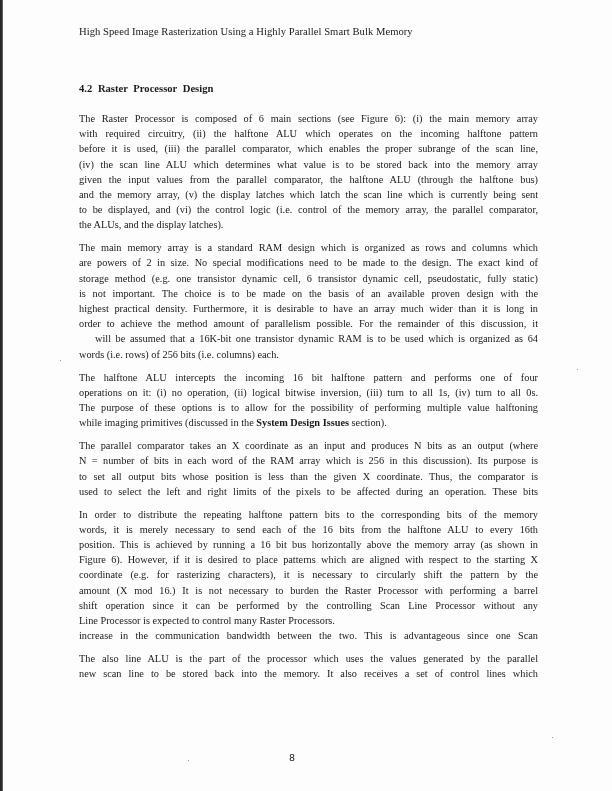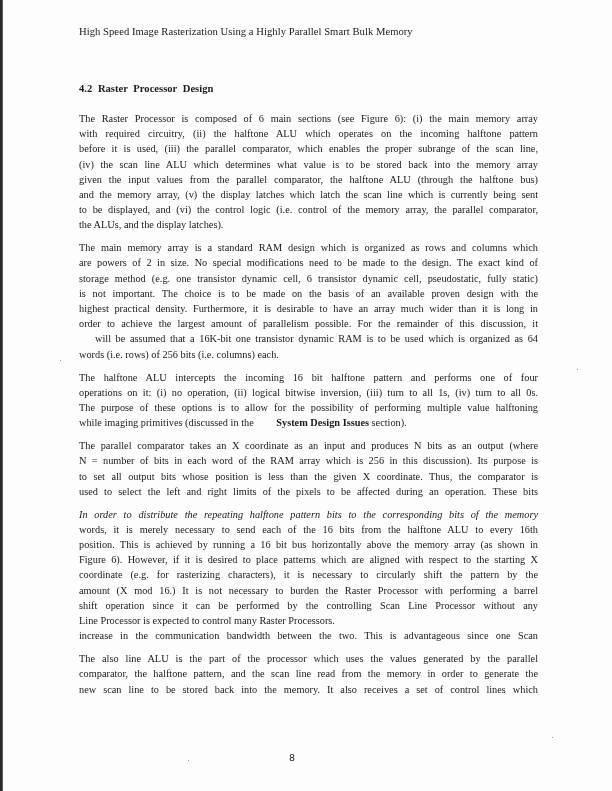--- a/index.html
+++ b/index.html
@@ -24,21 +24,21 @@
   .body-text {
     position: absolute; left: 79px; top: 111px; width: 459px;
     font-size: 10.3px; line-height: 15.2px;
   }
   .para { margin: 0 0 7.8px 0; }
   .line {
     display: block; text-align: justify; text-align-last: justify;
     white-space: nowrap; height: 15.2px; overflow: visible;
   }
   .line.last { text-align-last: left; }
-  .bold { font-weight: bold; margin-left: 20px; }
+  .bold { font-weight: bold; }
   .page-number {
     position: absolute; left: 289px; top: 752px;
     font-family: "DejaVu Sans", sans-serif; font-size: 9.5px;
   }
   .speck { position: absolute; width: 1px; height: 1px; background: #999; }
 </style>
 </head>
 <body>
 
 <div class="scan-edge"></div>
@@ -59,54 +59,53 @@
     <span class="line" style="white-space: normal; overflow: hidden;">to be displayed, and (vi) the control logic (i.e. control of the memory array, the parallel comparator,</span>
     <span class="line last" style="white-space: normal; overflow: hidden;">the ALUs, and the display latches).</span>
   </div>
 
   <div class="para">
     <span class="line" style="white-space: normal; overflow: hidden;">The main memory array is a standard RAM design which is organized as rows and columns which</span>
     <span class="line" style="white-space: normal; overflow: hidden;">are powers of 2 in size. No special modifications need to be made to the design. The exact kind of</span>
     <span class="line" style="white-space: normal; overflow: hidden;">storage method (e.g. one transistor dynamic cell, 6 transistor dynamic cell, pseudostatic, fully static)</span>
     <span class="line" style="white-space: normal; overflow: hidden;">is not important. The choice is to be made on the basis of an available proven design with the</span>
     <span class="line" style="white-space: normal; overflow: hidden;">highest practical density. Furthermore, it is desirable to have an array much wider than it is long in</span>
-    <span class="line" style="white-space: normal; overflow: hidden;">order to achieve the largest amount of parallelism possible. For the remainder of this discussion, it</span>
+    <span class="line" style="white-space: normal; overflow: hidden;">order to achieve the method amount of parallelism possible. For the remainder of this discussion, it</span>
     <span class="line" style="white-space: normal; overflow: hidden; margin-left: 16px;">will be assumed that a 16K-bit one transistor dynamic RAM is to be used which is organized as 64</span>
     <span class="line last" style="white-space: normal; overflow: hidden;">words (i.e. rows) of 256 bits (i.e. columns) each.</span>
   </div>
 
   <div class="para">
     <span class="line" style="white-space: normal; overflow: hidden;">The halftone ALU intercepts the incoming 16 bit halftone pattern and performs one of four</span>
     <span class="line" style="white-space: normal; overflow: hidden;">operations on it: (i) no operation, (ii) logical bitwise inversion, (iii) turn to all 1s, (iv) turn to all 0s.</span>
     <span class="line" style="white-space: normal; overflow: hidden;">The purpose of these options is to allow for the possibility of performing multiple value halftoning</span>
     <span class="line last" style="white-space: normal; overflow: hidden;"><span>while imaging primitives (discussed in the </span><span class="bold">System Design Issues</span><span> section).</span></span>
   </div>
 
   <div class="para">
     <span class="line" style="white-space: normal; overflow: hidden;">The parallel comparator takes an X coordinate as an input and produces N bits as an output (where</span>
     <span class="line" style="white-space: normal; overflow: hidden;">N = number of bits in each word of the RAM array which is 256 in this discussion). Its purpose is</span>
     <span class="line" style="white-space: normal; overflow: hidden;">to set all output bits whose position is less than the given X coordinate. Thus, the comparator is</span>
     <span class="line" style="white-space: normal; overflow: hidden;">used to select the left and right limits of the pixels to be affected during an operation. These bits</span>
   </div>
 
   <div class="para">
-    <span class="line" style="white-space: normal; overflow: hidden; font-style: italic;">In order to distribute the repeating halftone pattern bits to the corresponding bits of the memory</span>
+    <span class="line" style="white-space: normal; overflow: hidden;">In order to distribute the repeating halftone pattern bits to the corresponding bits of the memory</span>
     <span class="line" style="white-space: normal; overflow: hidden;">words, it is merely necessary to send each of the 16 bits from the halftone ALU to every 16th</span>
     <span class="line" style="white-space: normal; overflow: hidden;">position. This is achieved by running a 16 bit bus horizontally above the memory array (as shown in</span>
     <span class="line" style="white-space: normal; overflow: hidden;">Figure 6). However, if it is desired to place patterns which are aligned with respect to the starting X</span>
     <span class="line" style="white-space: normal; overflow: hidden;">coordinate (e.g. for rasterizing characters), it is necessary to circularly shift the pattern by the</span>
     <span class="line" style="white-space: normal; overflow: hidden;">amount (X mod 16.) It is not necessary to burden the Raster Processor with performing a barrel</span>
     <span class="line" style="white-space: normal; overflow: hidden;">shift operation since it can be performed by the controlling Scan Line Processor without any</span>
     <span class="line last" style="white-space: normal; overflow: hidden;">Line Processor is expected to control many Raster Processors.</span>
     <span class="line" style="white-space: normal; overflow: hidden;">increase in the communication bandwidth between the two. This is advantageous since one Scan</span>
   </div>
 
   <div class="para">
     <span class="line" style="white-space: normal; overflow: hidden;">The also line ALU is the part of the processor which uses the values generated by the parallel</span>
-    <span class="line" style="white-space: normal; overflow: hidden;">comparator, the halftone pattern, and the scan line read from the memory in order to generate the</span>
     <span class="line" style="white-space: normal; overflow: hidden;">new scan line to be stored back into the memory. It also receives a set of control lines which</span>
   </div>
 
 </div>
 
 <div class="page-number">8</div>
 
 <div class="speck" style="left:60px;top:360px;"></div>
 <div class="speck" style="left:577px;top:369px;"></div>
 <div class="speck" style="left:188px;top:760px;"></div>

